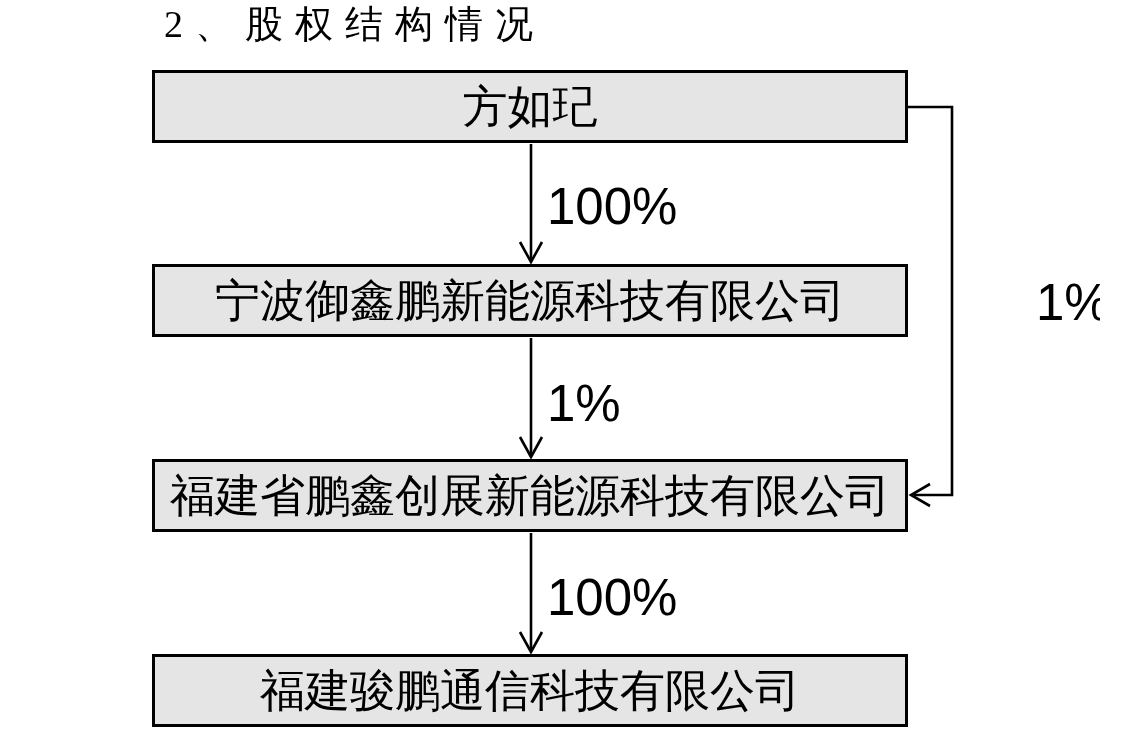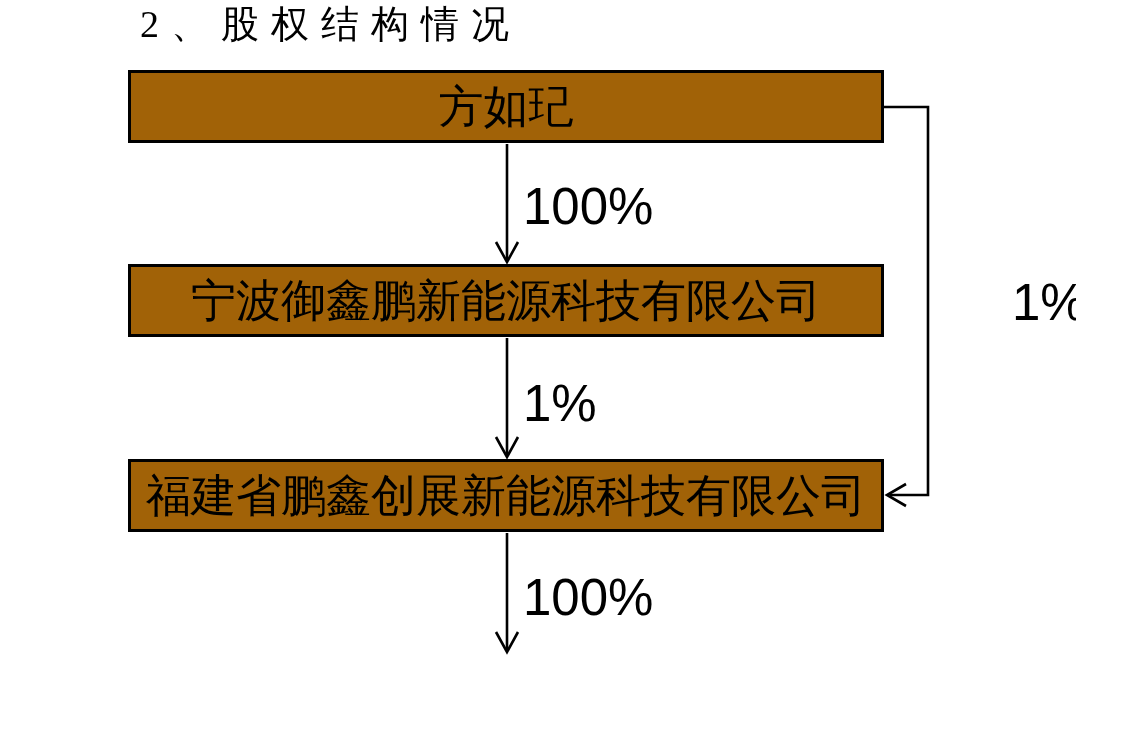--- a/index.html
+++ b/index.html
@@ -8,40 +8,41 @@
     background: #ffffff;
   }
   .canvas {
     position: relative;
     width: 1076px;
     height: 748px;
     background: #ffffff;
     overflow: hidden;
     font-family: "Liberation Sans", "DejaVu Sans", sans-serif;
     color: #000000;
+    margin-left: 24px;
   }
   .doc-title {
     position: absolute;
     left: 140px;
     top: 0px;
     font-family: "Liberation Serif", "DejaVu Serif", serif;
     font-size: 38px;
     line-height: 48px;
     letter-spacing: 12px;
     color: #000000;
     white-space: nowrap;
   }
   .node {
     position: absolute;
     left: 128px;
     width: 756px;
     height: 73px;
     box-sizing: border-box;
     border: 3px solid #000000;
-    background: #a16207;
+    background: #e5e5e5;
     display: flex;
     align-items: center;
     justify-content: center;
     font-size: 45px;
     line-height: 1;
     white-space: nowrap;
     color: #000000;
   }
   .node-1 { top: 70px; }
   .node-2 { top: 264px; }
@@ -99,20 +100,23 @@
   </div>
 
   <div class="node node-2">
     <span>宁波御鑫鹏新能源科技有限公司</span>
   </div>
 
   <div class="node node-3">
     <span>福建省鹏鑫创展新能源科技有限公司</span>
   </div>
 
+  <div class="node node-4">
+    <span>福建骏鹏通信科技有限公司</span>
+  </div>
 
   <div class="edge-label edge-label-1">100%</div>
 
   <div class="edge-label edge-label-2">1%</div>
 
   <div class="edge-label edge-label-3">100%</div>
 
   <div class="edge-label edge-label-4">1%</div>
 
 </div>

